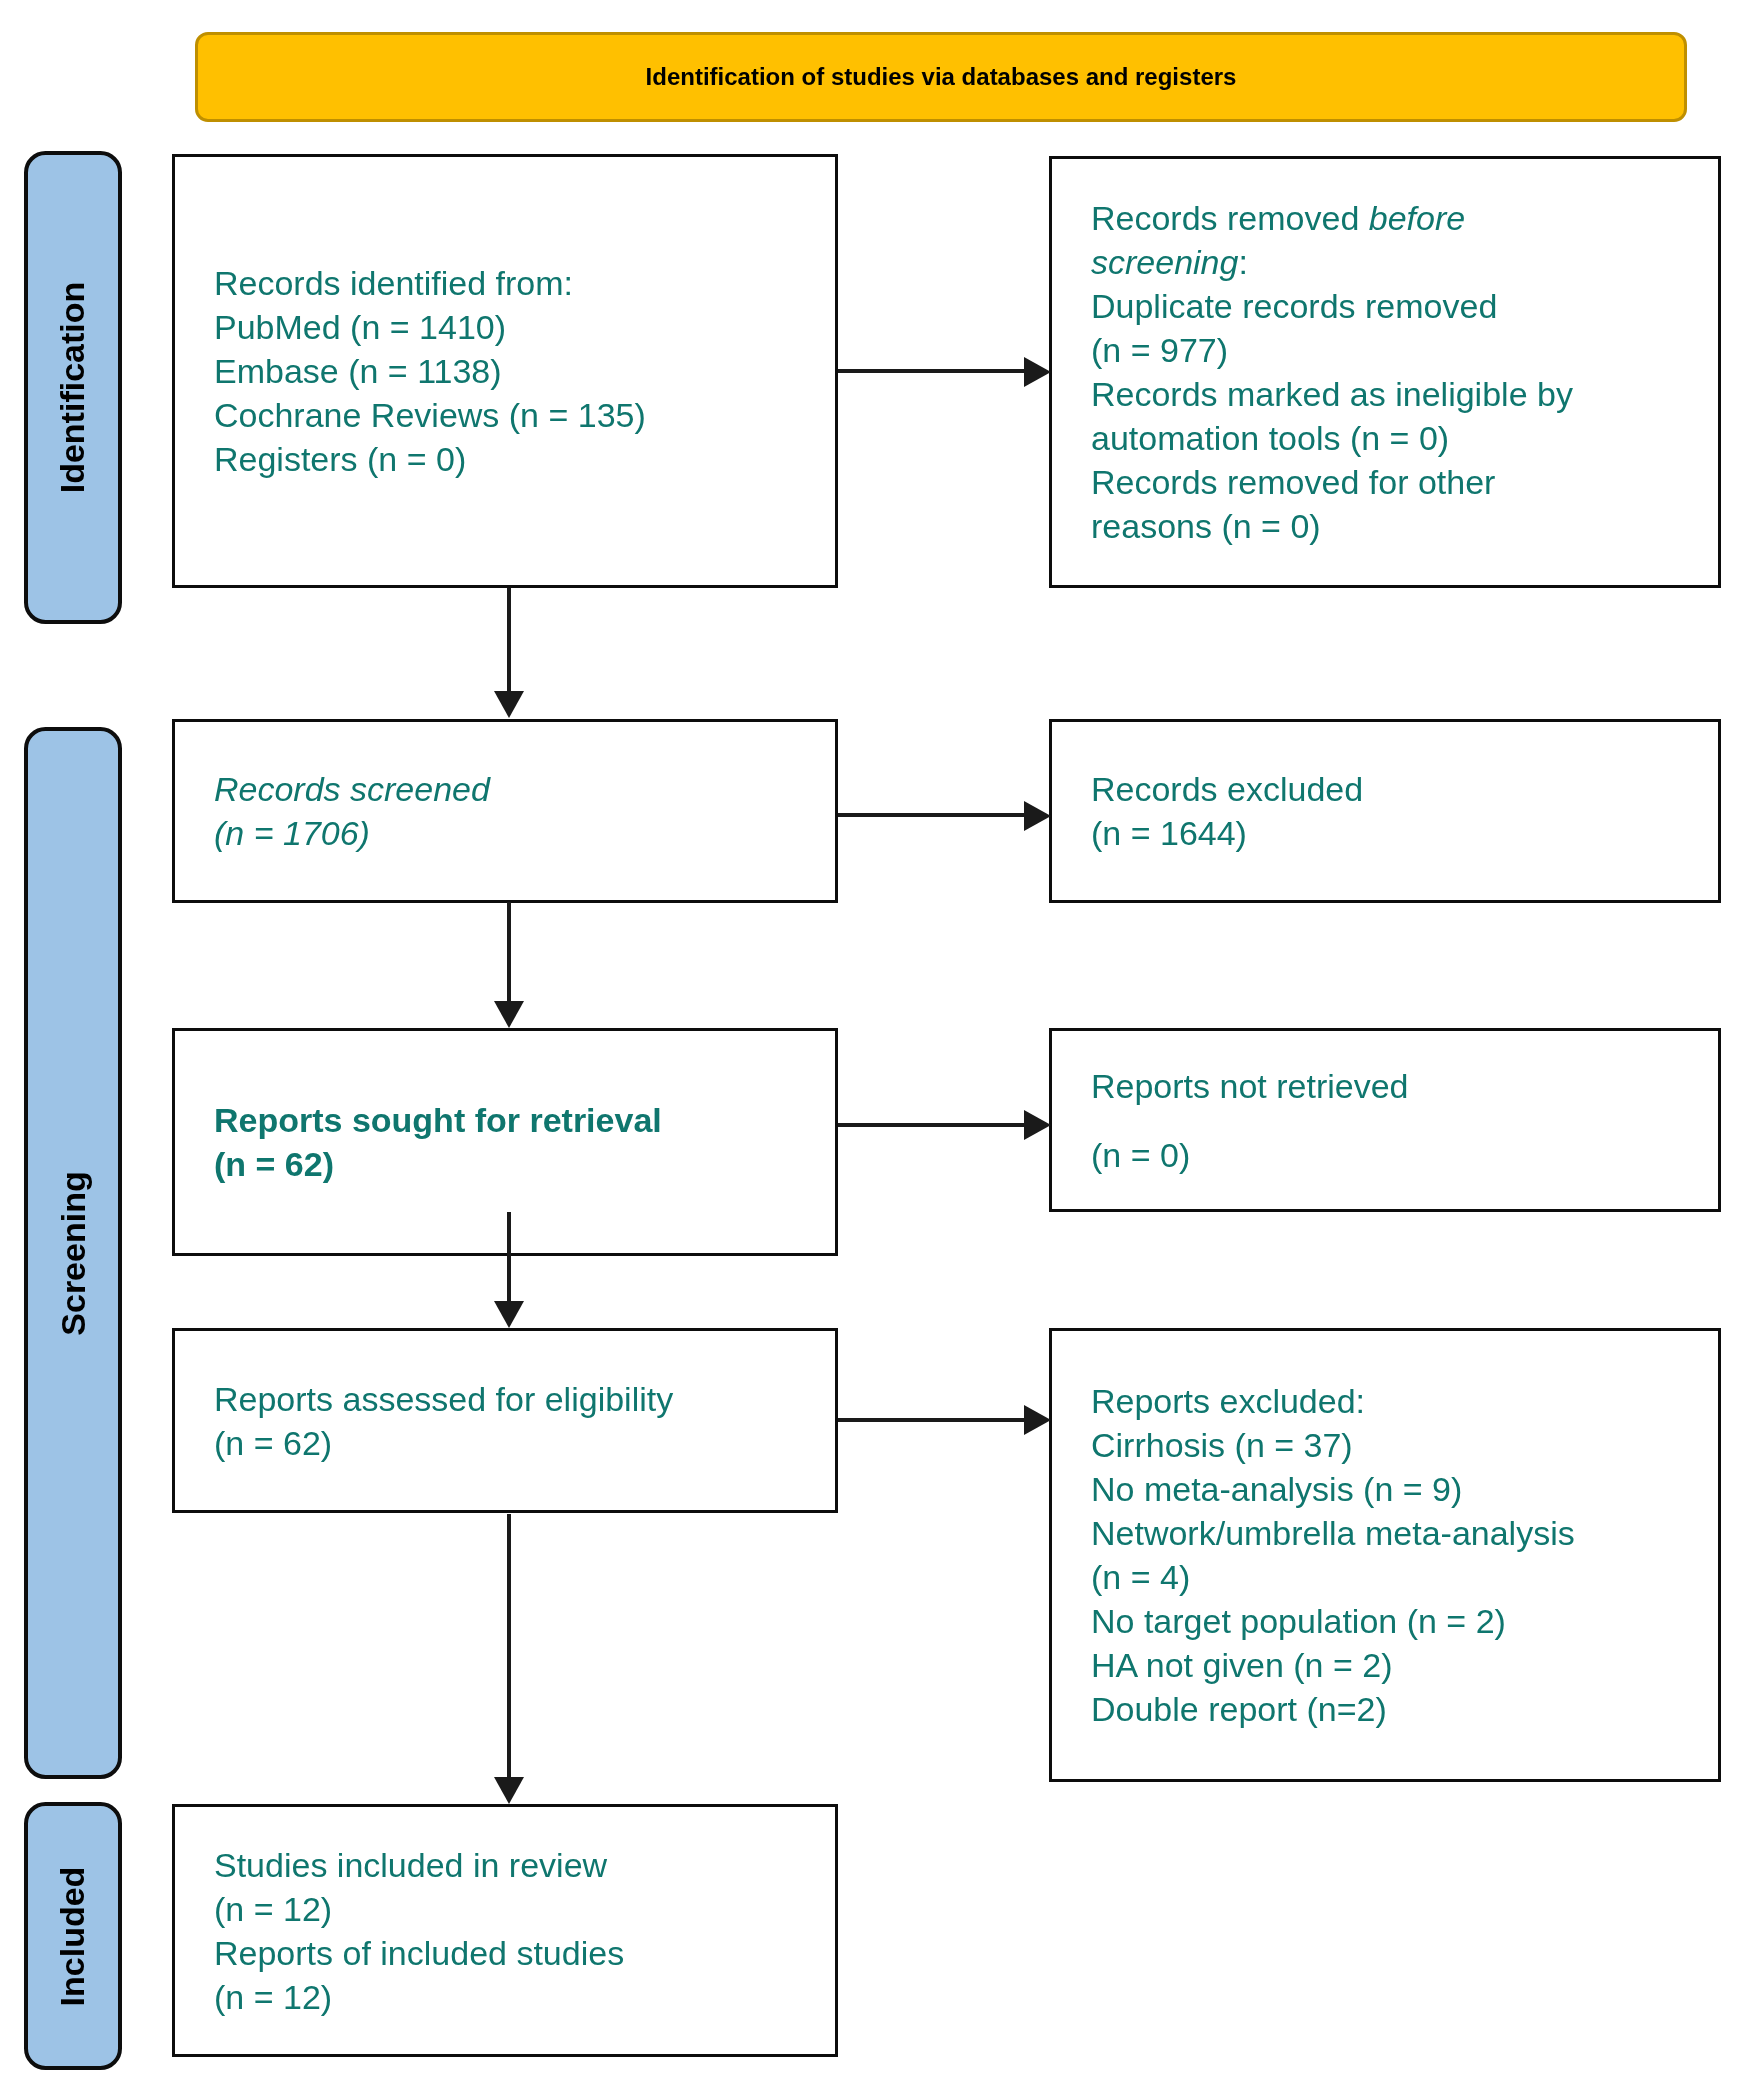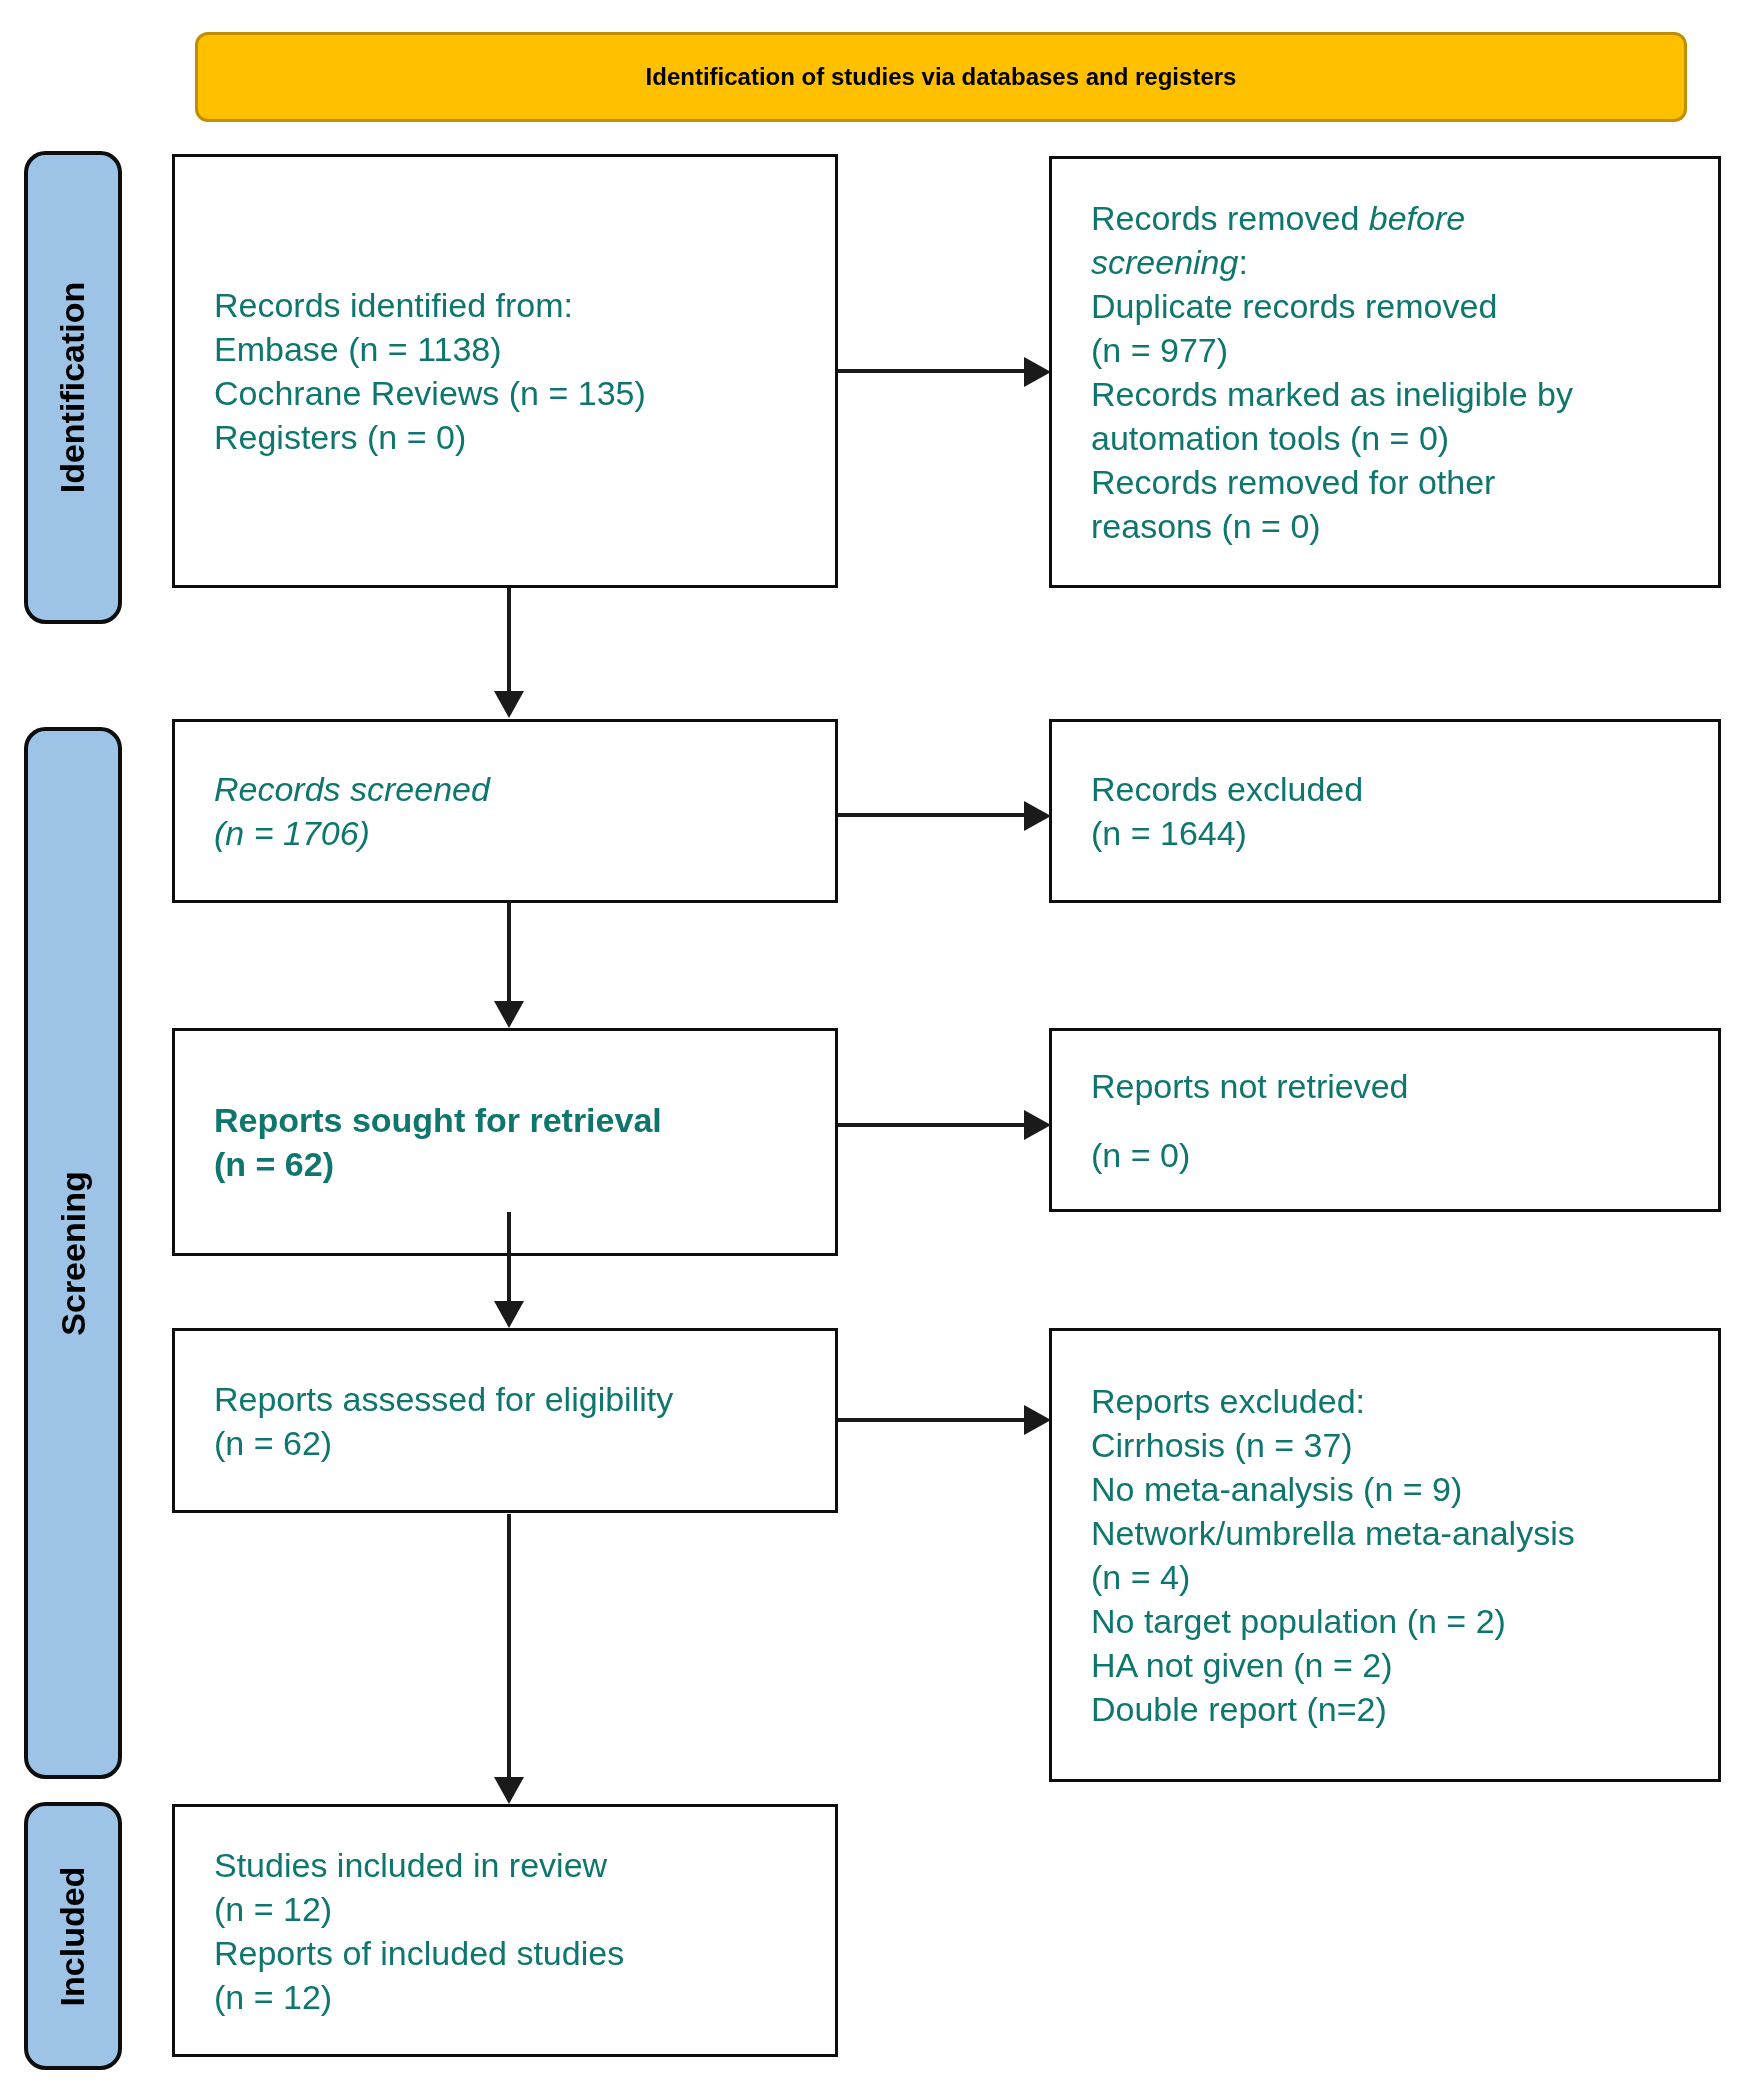--- a/index.html
+++ b/index.html
@@ -98,20 +98,21 @@
   </div>
   <div class="stage-tab" id="tab-screening">
     <span class="rot">Screening</span>
   </div>
   <div class="stage-tab" id="tab-included">
     <span class="rot">Included</span>
   </div>
 
   <div class="box col-left" id="box-records-identified">
     <div class="line">Records identified from:</div>
+    <div class="line">PubMed (n = 1410)</div>
     <div class="line">Embase (n = 1138)</div>
     <div class="line">Cochrane Reviews (n = 135)</div>
     <div class="line">Registers (n = 0)</div>
   </div>
 
   <div class="box col-right" id="box-records-removed">
     <div class="line"><span>Records removed </span><span class="it">before</span></div>
     <div class="line"><span class="it">screening</span><span>:</span></div>
     <div class="line">Duplicate records removed</div>
     <div class="line">(n = 977)</div>

